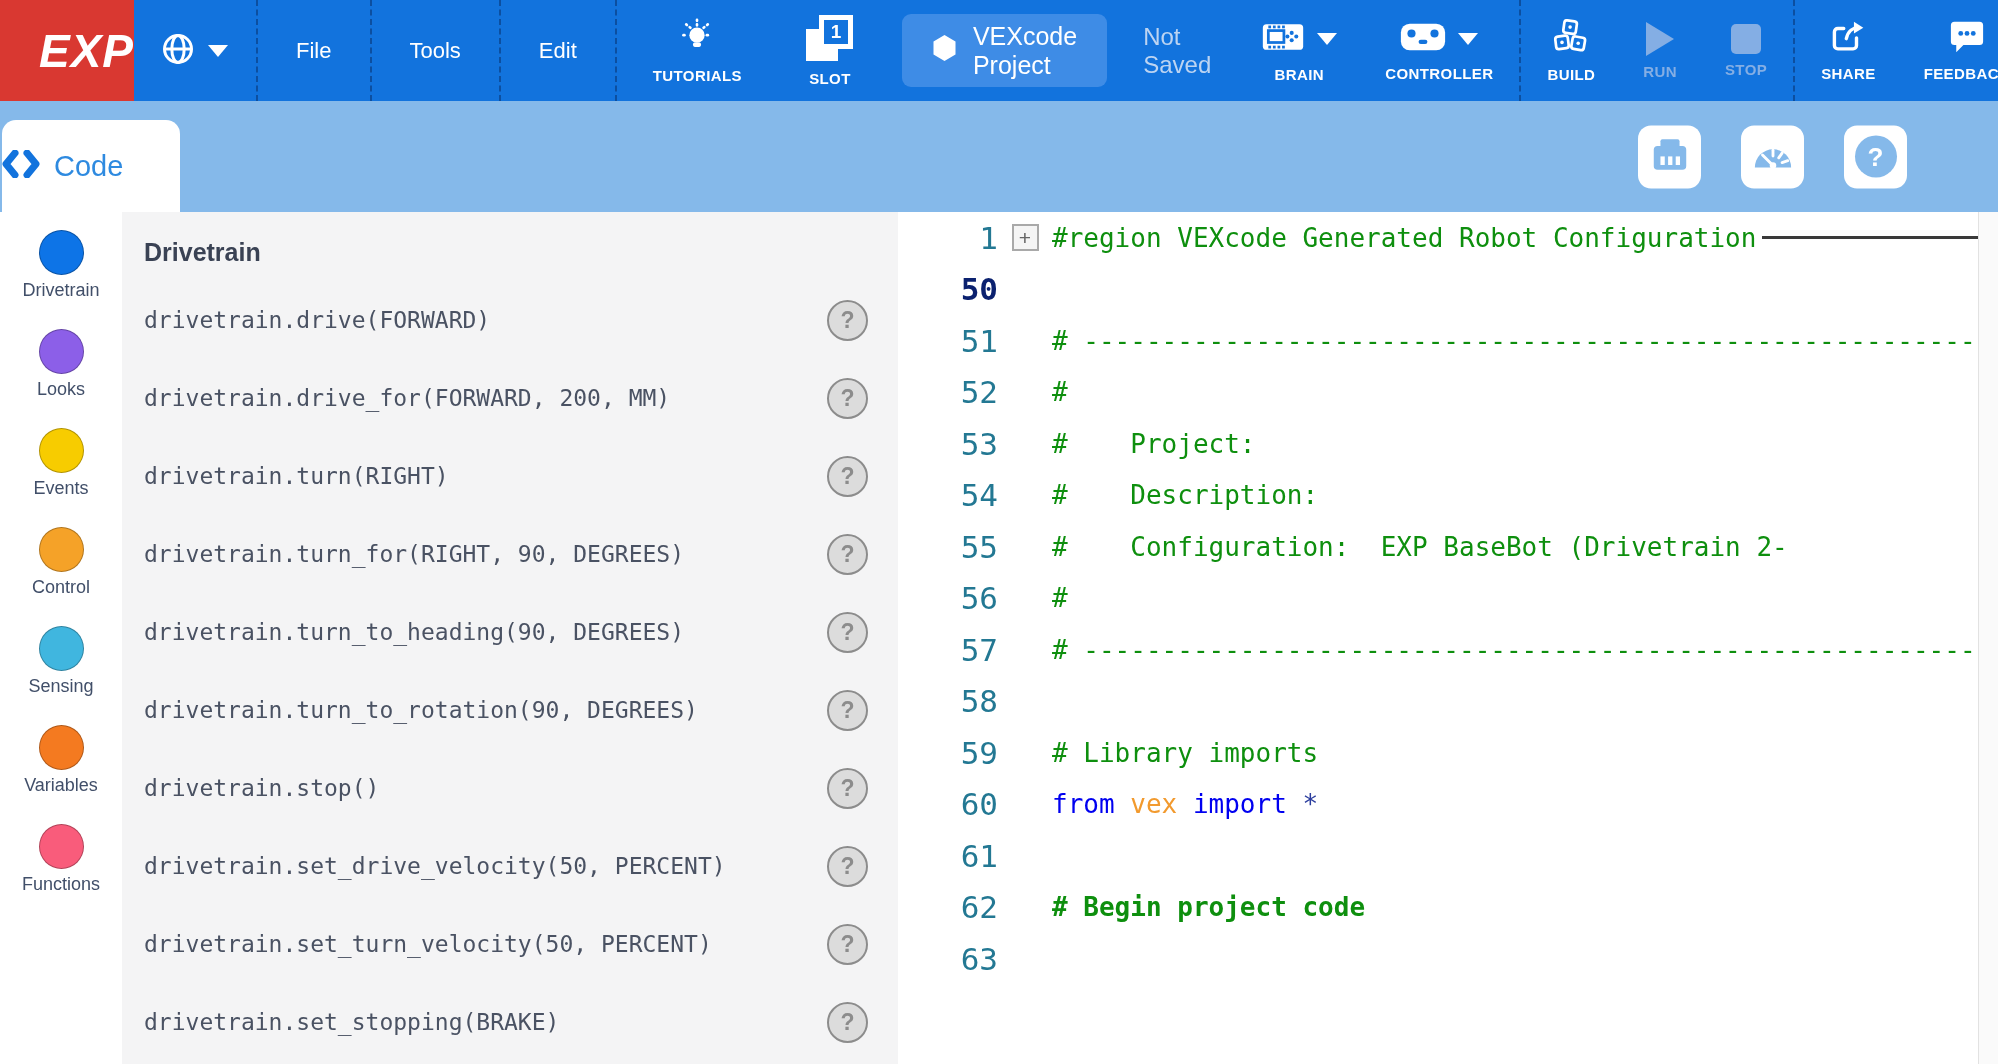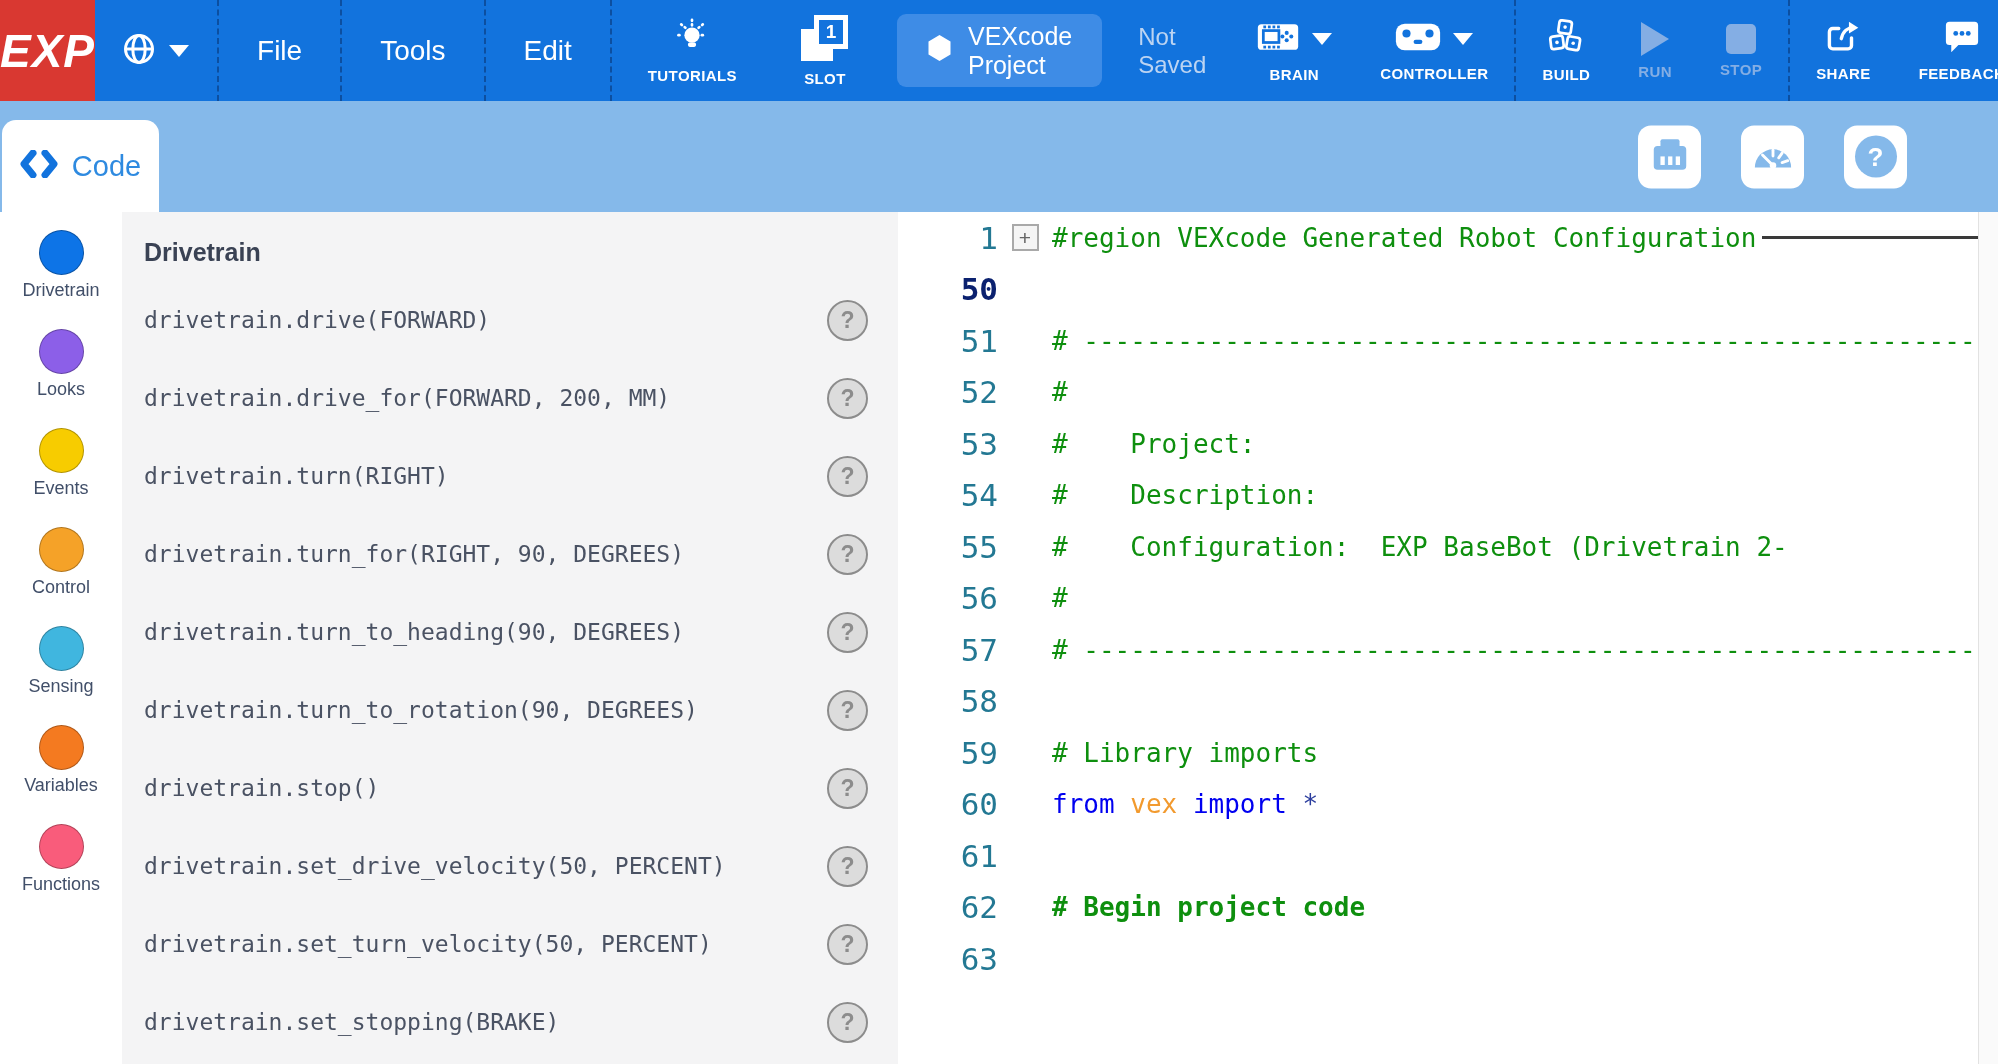--- a/index.html
+++ b/index.html
@@ -3,48 +3,48 @@
 <meta charset="utf-8">
 <style>
   * { margin:0; padding:0; box-sizing:border-box; }
   html,body { width:1998px; height:1064px; overflow:hidden; background:#fff;
               font-family:"Liberation Sans", sans-serif; }
 
   
   .topbar { display:flex; align-items:stretch; height:101px; background:#1273DD;
             color:#fff; position:relative; box-shadow:0 2px 0 rgba(0,0,0,.18); }
   .logo { width:137px; background:#D93831; display:flex; align-items:center; justify-content:center;
-          font-style:italic; font-weight:900; font-size:46px; letter-spacing:1px; }
+          font-style:italic; font-weight:900; font-size:46px; letter-spacing:1px;padding-left:39px; }
   .tb-sep { border-left:2px dashed rgba(8,50,110,.55); margin:0 2px; }
   .globe-group { display:flex; align-items:center; gap:12px; padding:0 26px; cursor:pointer; }
   .caret { width:0; height:0; border-left:10px solid transparent; border-right:10px solid transparent;
            border-top:12px solid #fff; }
-  .menu-item { display:flex; align-items:center; padding:0 36px; font-size:28px; cursor:pointer; }
+  .menu-item { display:flex; align-items:center; padding:0 36px; font-size:22px; cursor:pointer; }
   .tb-block { display:flex; flex-direction:column; align-items:center; justify-content:center;
               gap:7px; padding:0 24px; cursor:pointer; }
   .tb-block .lbl { font-size:15px; font-weight:bold; letter-spacing:.4px; }
   .tb-block.disabled .lbl { color:#84AEE4; }
   .icon-caret { display:flex; align-items:center; gap:12px; }
   .slot-icon { position:relative; width:48px; height:48px; }
   .slot-back { position:absolute; left:0; top:14px; width:32px; height:32px; background:#fff; }
   .slot-front { position:absolute; left:13px; top:0; width:34px; height:34px; background:#1273DD;
                 border:5px solid #fff; display:flex; align-items:center; justify-content:center;
                 font-weight:bold; font-size:19px; color:#fff; }
   .project-btn { display:flex; align-items:center; gap:16px; background:#3E8CE6; border-radius:9px;
                  margin:14px 10px 14px 18px; padding:0 30px; font-size:25px; color:#fff; cursor:pointer; }
   .save-status { display:flex; align-items:center; padding:0 26px; font-size:24px; color:#BCD4F2; }
   .tb-spacer { flex:1; }
   .run-tri { width:0; height:0; border-left:28px solid #84AEE4;
              border-top:17px solid transparent; border-bottom:17px solid transparent; }
   .stop-sq { width:30px; height:30px; background:#84AEE4; border-radius:5px; }
 
   
   .subbar { position:relative; height:111px; background:#85B9EA; }
-  .code-tab { position:absolute; left:2px; bottom:0; width:157px; height:92px; background:#fff;
-              border-radius:14px 14px 0 0; display:flex; align-items:center; justify-content:center;
+  .code-tab { position:absolute; left:2px; bottom:0; width:178px; height:92px; background:#fff;
+              border-radius:14px 14px 0 0; display:flex; align-items:center; justify-content:flex-start;
               gap:14px; cursor:pointer; }
   .code-tab .tab-label { color:#2E8AE0; font-size:29px; }
   .subbar-actions { position:absolute; right:91px; top:50%; transform:translateY(-50%);
                     display:flex; gap:40px; }
   .sq-btn { width:63px; height:63px; background:#fff; border-radius:13px; display:flex;
             align-items:center; justify-content:center; cursor:pointer; }
   .help-glyph { width:42px; height:42px; border-radius:50%; background:#85B9EA; color:#fff;
                 display:flex; align-items:center; justify-content:center;
                 font-size:26px; font-weight:bold; }
 

